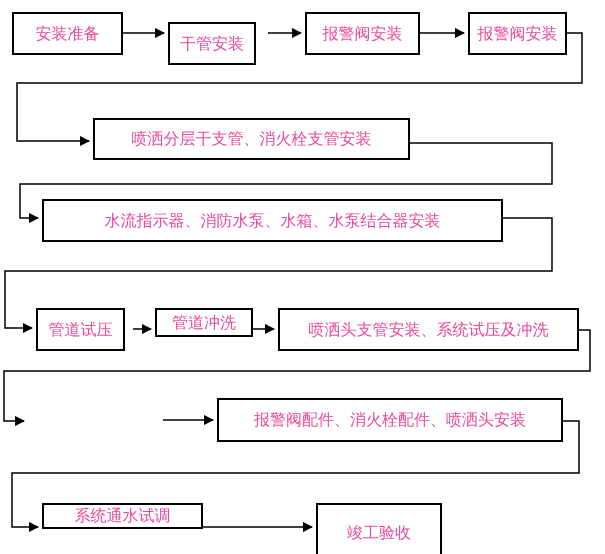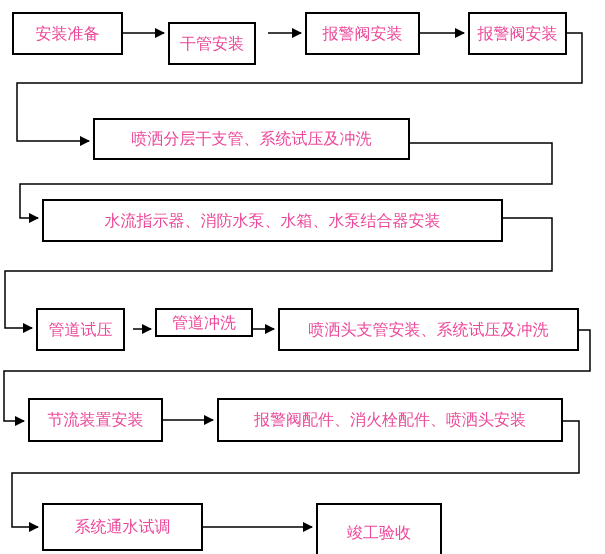--- a/index.html
+++ b/index.html
@@ -74,27 +74,26 @@
     <polyline points="563,421 579,421 579,473 12,473 12,527 38,527" marker-end="url(#arrowhead)"></polyline>
 
     <polyline points="203,527 312,527" marker-end="url(#arrowhead)"></polyline>
   </svg>
 
   <div class="box" style="left:12px; top:12px; width:111px; height:43px;">安装准备</div>
   <div class="box" style="left:168px; top:22px; width:88px; height:43px;">干管安装</div>
   <div class="box" style="left:305px; top:12px; width:115px; height:43px;">报警阀安装</div>
   <div class="box" style="left:468px; top:12px; width:99px; height:43px;">报警阀安装</div>
 
-  <div class="box" style="left:93px; top:118px; width:317px; height:42px;">喷洒分层干支管、系统试压及冲洗</div>
+  <div class="box" style="left:93px; top:118px; width:317px; height:42px;">喷洒分层干支管、消火栓支管安装</div>
 
   <div class="box" style="left:42px; top:199px; width:461px; height:43px;">水流指示器、消防水泵、水箱、水泵结合器安装</div>
 
   <div class="box" style="left:36px; top:308px; width:89px; height:43px;">管道试压</div>
   <div class="box" style="left:155px; top:308px; width:98px; height:29px;">管道冲洗</div>
   <div class="box" style="left:278px; top:308px; width:301px; height:43px;">喷洒头支管安装、系统试压及冲洗</div>
 
-  <div class="box" style="left:28px; top:398px; width:135px; height:44px;">节流装置安装</div>
   <div class="box" style="left:217px; top:398px; width:346px; height:44px;">报警阀配件、消火栓配件、喷洒头安装</div>
 
-  <div class="box" style="left:42px; top:503px; width:161px; height:48px;text-align:center;">系统通水试调</div>
+  <div class="box" style="left:42px; top:503px; width:161px; height:26px;text-align:center;">系统通水试调</div>
   <div class="box" style="left:316px; top:503px; width:126px; height:60px;text-align:center;">竣工验收</div>
 
 </div>
 
 </body></html>

